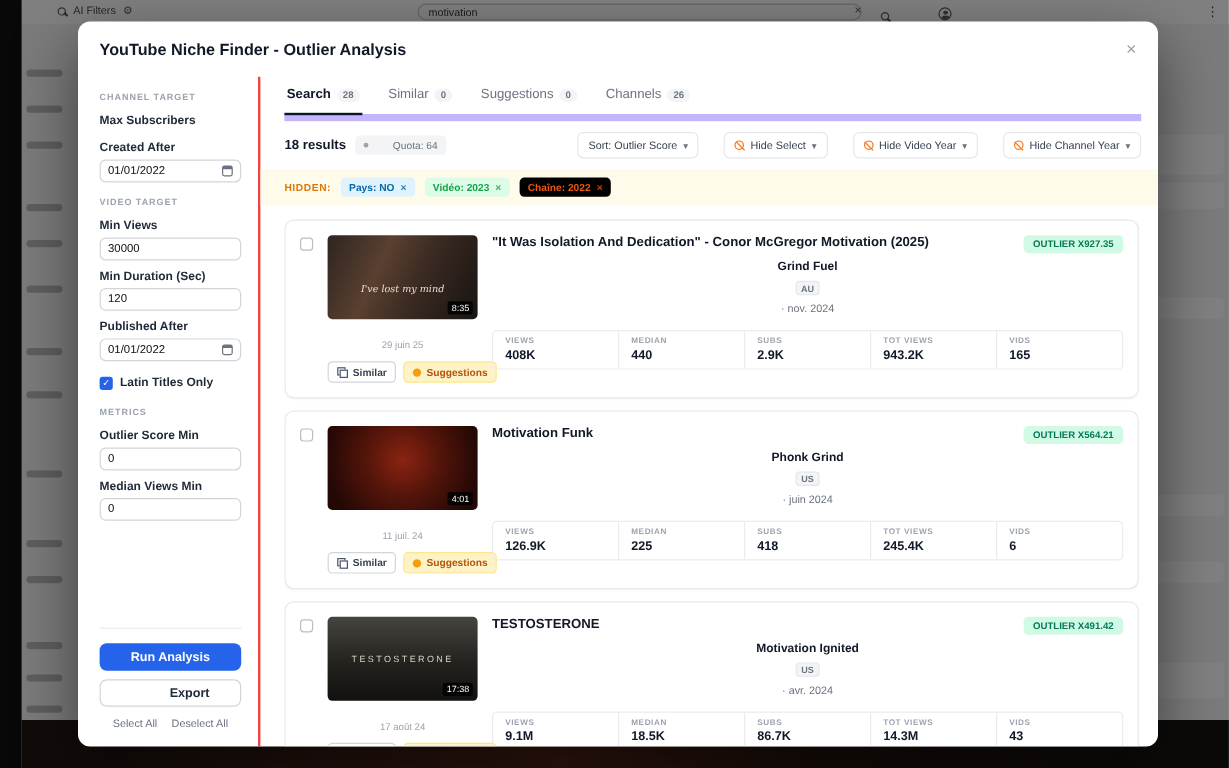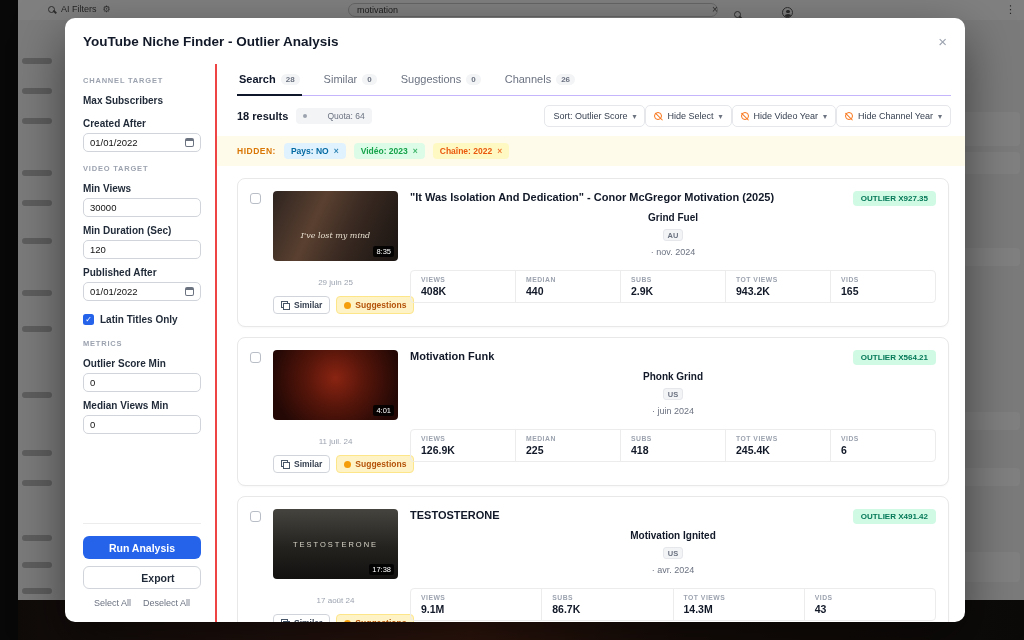--- a/index.html
+++ b/index.html
@@ -46,43 +46,43 @@
   .chk-label { font-size:10px; font-weight:600; color:#1f2937; }
   .side-bottom { margin-top:auto; }
   .divider { border-top:1px solid #ececec; margin:12px 0 12px; }
   .btn-run { width:100%; height:23px; background:#2563eb; color:#fff; border:none; border-radius:6px; font-size:10.5px; font-weight:bold; cursor:pointer; font-family:"Liberation Sans",sans-serif; }
   .btn-export { width:100%; height:23px; background:#fff; color:#1f2937; border:1px solid #d1d5db; border-radius:6px; font-size:10.5px; font-weight:bold; margin-top:7px; cursor:pointer; font-family:"Liberation Sans",sans-serif;padding-left:32px; }
   .select-links { display:flex; justify-content:center; gap:12px; margin-top:9px; font-size:9px; color:#6b7280; }
   .select-links span { cursor:pointer; }
 
   
   .main { flex:1; display:flex; flex-direction:column; padding:0 14px 0 20px; overflow:hidden; }
-  .tabs { display:flex; gap:20px; border-bottom:1px solid #c4b5fd; }
+  .tabs { display:flex; gap:20px; border-bottom:6px solid #c4b5fd; }
   .tab { display:flex; align-items:center; gap:5px; padding:9px 2px 9px; font-size:11px; color:#6b7280; cursor:pointer; border-bottom:2px solid transparent; margin-bottom:-1px; }
   .tab.active { color:#0f172a; font-weight:bold; border-bottom-color:#0f172a; }
   .tab-count { background:#f3f4f6; color:#6b7280; font-size:8px; font-weight:600; border-radius:8px; padding:1px 5px; }
 
   .toolbar { display:flex; align-items:center; justify-content:space-between; padding:9px 0; }
   .tb-left { display:flex; align-items:center; gap:8px; }
   .tb-results { font-size:11px; font-weight:bold; color:#111827; }
   .tb-quota { display:flex; align-items:center; gap:20px; background:#f3f4f6; border-radius:4px; font-size:8.5px; color:#6b7280; padding:3px 7px; }
   .tb-quota .dot { width:4px; height:4px; border-radius:50%; background:#9ca3af; }
-  .tb-right { display:flex; align-items:flex-end; gap:0;border-radius:10px; }
+  .tb-right { display:flex; align-items:flex-end; gap:21px;border-radius:10px; }
   .pill { display:flex; align-items:center; gap:5px; height:22px; border:1px solid #e5e7eb; border-radius:5px; background:#fff; font-size:9px; color:#374151; padding:0 8px; cursor:pointer; }
   .chev { font-size:8px; color:#6b7280; }
   .ico-hide { width:8px; height:8px; border:1.2px solid #f97316; border-radius:50%; position:relative; display:inline-block; flex:0 0 auto; }
   .ico-hide::after { content:''; position:absolute; left:-1.5px; top:2.8px; width:9.5px; height:1.2px; background:#f97316; transform:rotate(45deg); }
 
   .hidden-row { background:#fffbeb; margin:0 -14px 0 -20px; padding:7px 20px; display:flex; align-items:center; gap:8px; }
   .hidden-label { font-size:8.5px; font-weight:bold; letter-spacing:.5px; color:#d97706; }
   .chip { display:flex; align-items:center; gap:5px; font-size:8.5px; font-weight:600; border-radius:4px; padding:3px 7px; }
   .chip .x { cursor:pointer; opacity:.8; }
   .chip-blue { background:#e0f2fe; color:#0369a1; }
   .chip-green { background:#dcfce7; color:#16a34a; }
-  .chip-orange { background:#fef9c3; color:#ea580c; }
+  .chip-orange { background:#000000; color:#ea580c; }
 
   .results-list { flex:1; overflow:hidden; padding:12px 2px 0 0; display:flex; flex-direction:column; gap:10px; }
   .card { display:flex; gap:12px; border:1px solid #e8e8e8; border-radius:8px; background:#fff; padding:12px; box-shadow:0 1px 2px rgba(0,0,0,.03); flex:0 0 auto; }
   .card-check { width:11px; height:11px; border:1.5px solid #b9bec6; border-radius:3px; background:#fff; cursor:pointer; flex:0 0 auto; margin-top:2px; }
   .thumb-col { width:125px; flex:0 0 auto; display:flex; flex-direction:column; }
   .thumb { width:125px; height:70px; border-radius:4px; position:relative; overflow:hidden; cursor:pointer; display:flex; align-items:center; justify-content:center; }
   .thumb-1 { background:linear-gradient(115deg,#2e2420 0%,#5a4030 35%,#3a2a22 60%,#191411 100%); }
   .thumb-1 .thumb-text { font-family:"DejaVu Serif",serif; font-style:italic; font-size:8px; color:#e8e0d0; margin-top:18px; }
   .thumb-2 { background:radial-gradient(circle at 50% 40%, #8a2412 0%, #55150a 40%, #230805 85%); }
   .thumb-3 { background:linear-gradient(180deg,#45443f 0%,#23221e 55%,#121110 100%); }
@@ -419,20 +419,24 @@
         <span class="channel-name">Motivation Ignited</span>
         <span class="country-badge">US</span>
         <span class="channel-date">· avr. 2024</span>
       </div>
       <div class="stats-row">
                 <div class="stat-cell">
                   <div class="stat-label">VIEWS</div>
                   <div class="stat-value">9.1M</div>
                 </div>
                 <div class="stat-cell">
+                  <div class="stat-label">MEDIAN</div>
+                  <div class="stat-value">18.5K</div>
+                </div>
+                <div class="stat-cell">
                   <div class="stat-label">SUBS</div>
                   <div class="stat-value">86.7K</div>
                 </div>
                 <div class="stat-cell">
                   <div class="stat-label">TOT VIEWS</div>
                   <div class="stat-value">14.3M</div>
                 </div>
                 <div class="stat-cell">
                   <div class="stat-label">VIDS</div>
                   <div class="stat-value">43</div>

